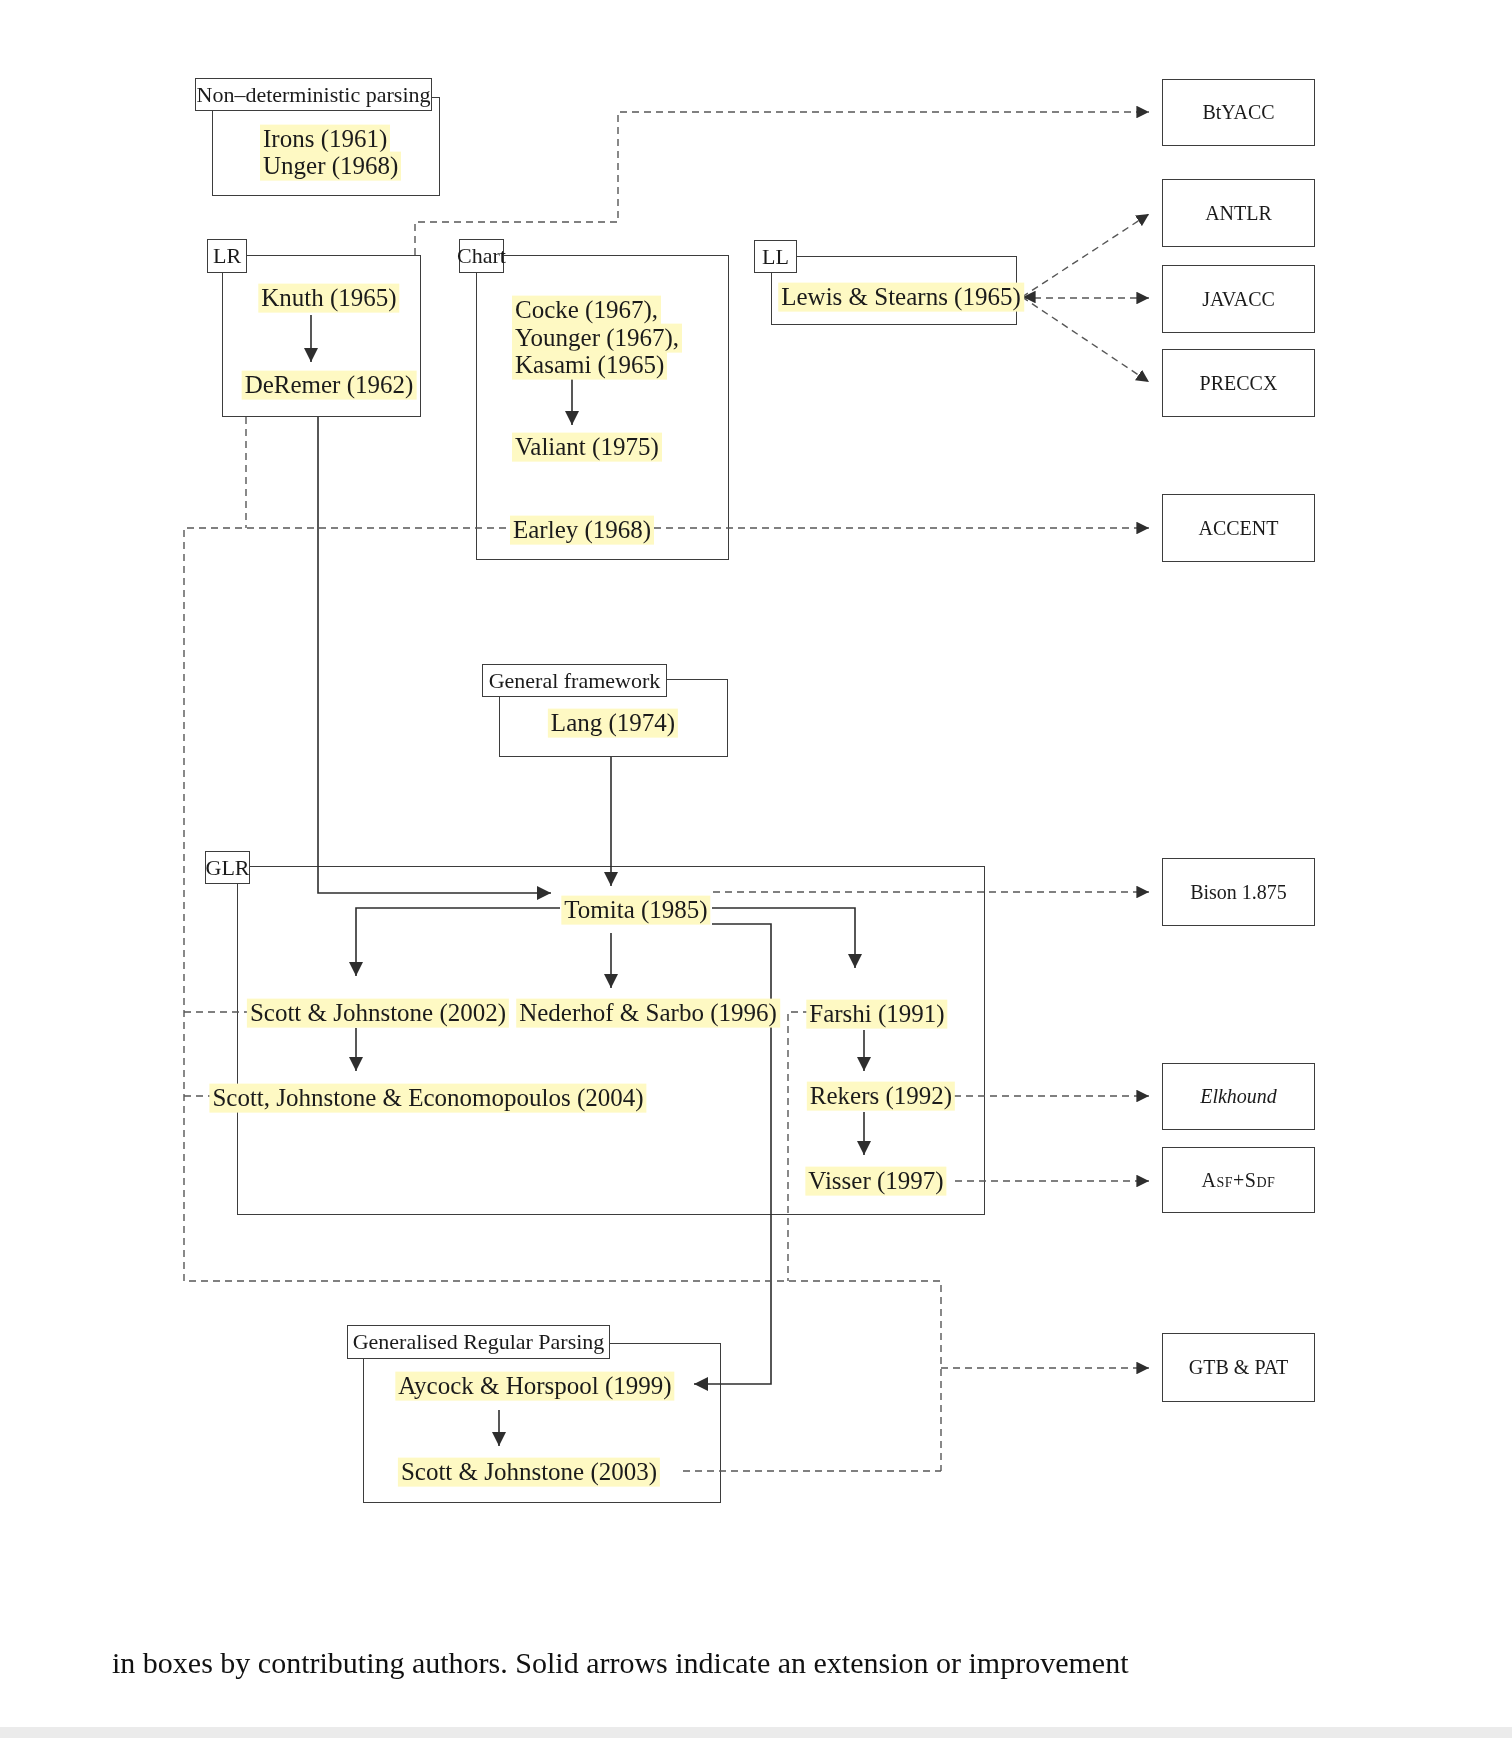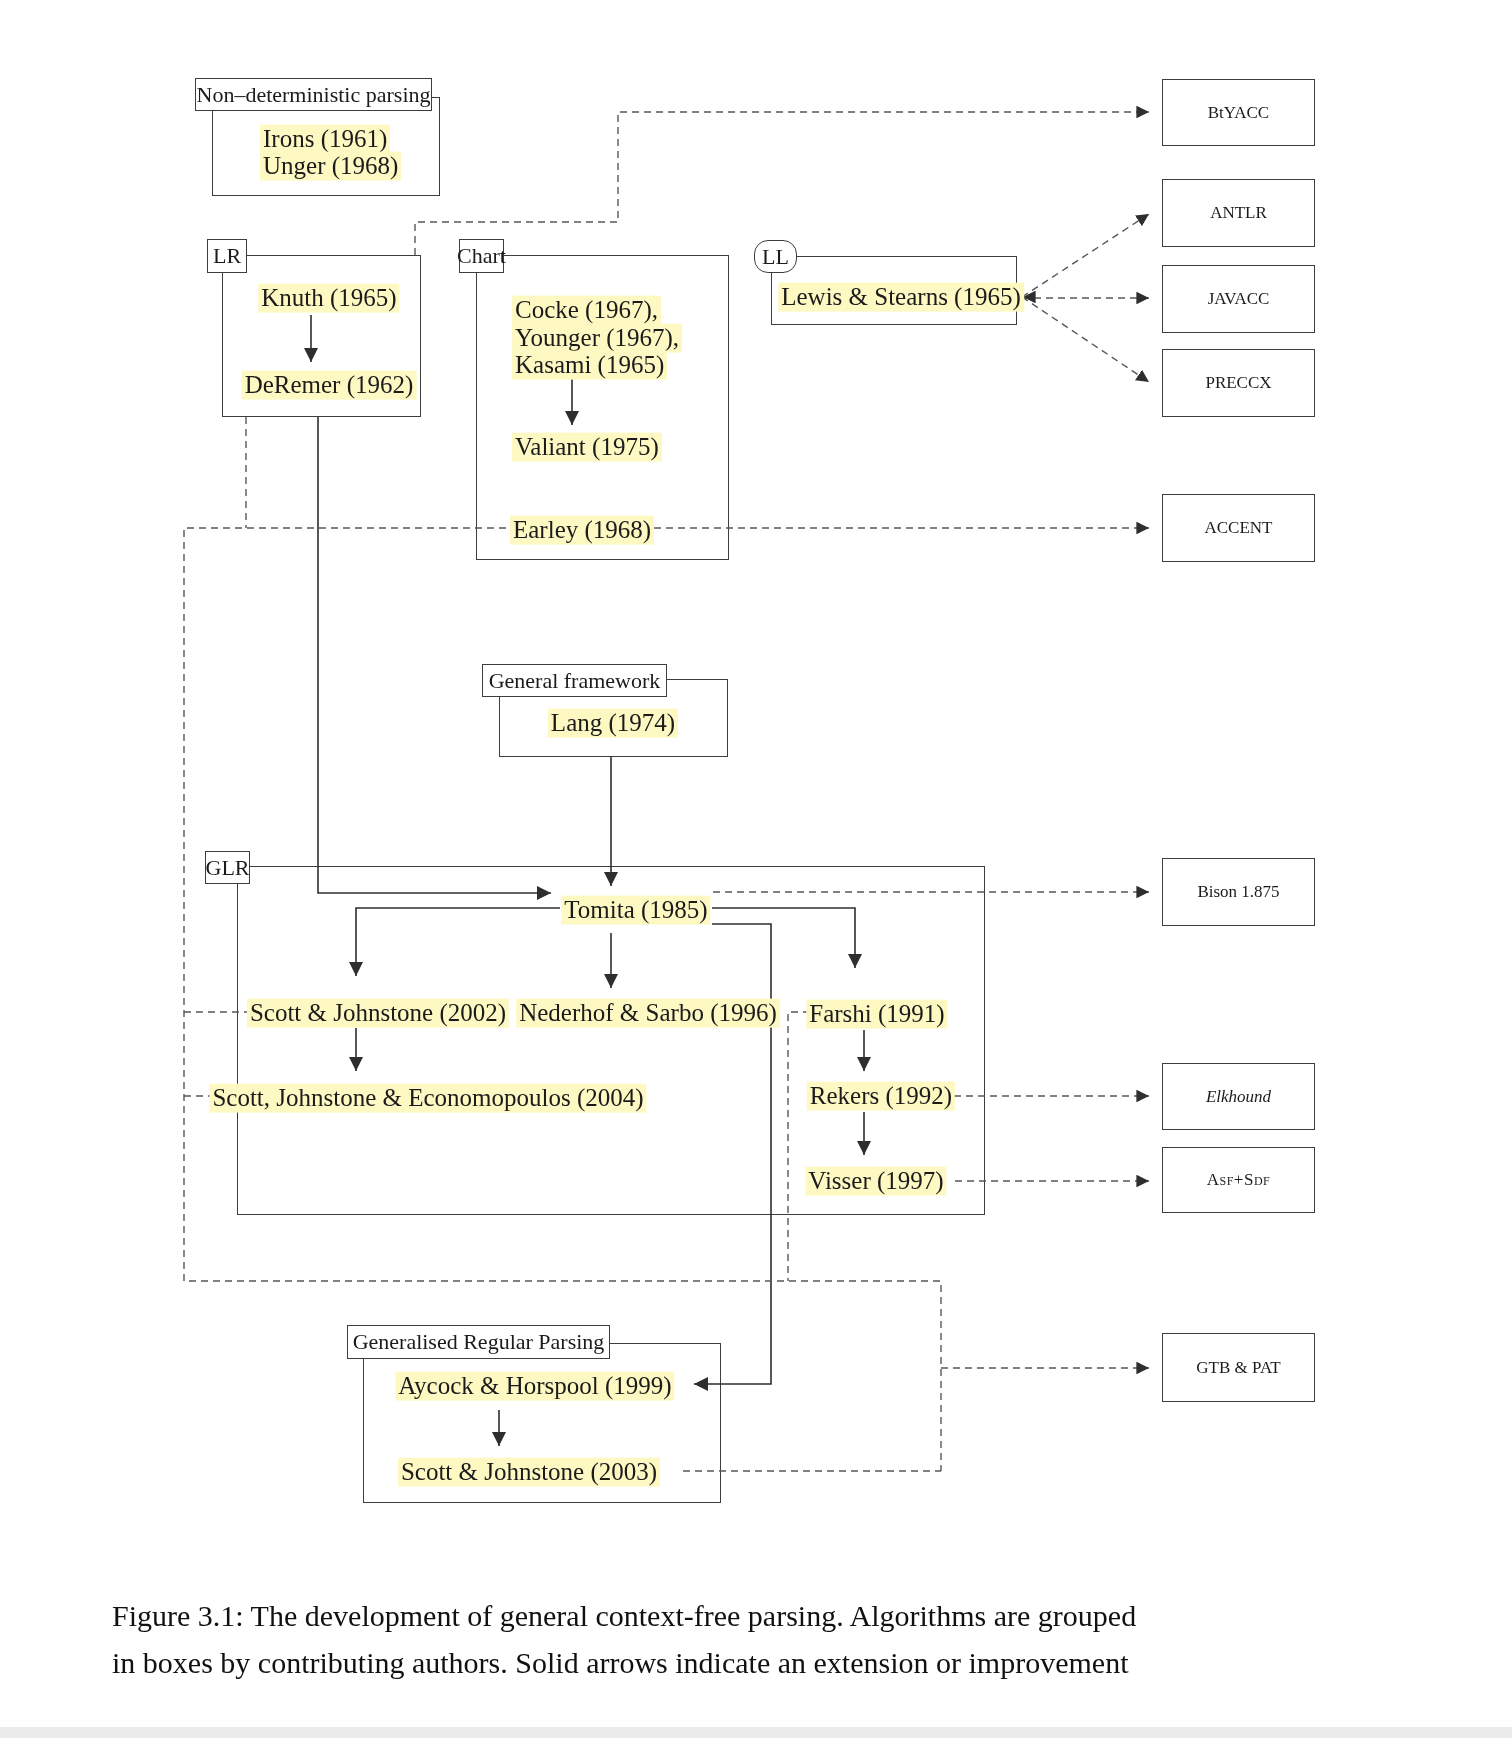--- a/index.html
+++ b/index.html
@@ -1,21 +1,21 @@
 <!DOCTYPE html>
 <html><head>
 <meta charset="utf-8">
 <style>
   html,body{margin:0;padding:0;background:#ffffff;}
   .page{position:relative;width:1512px;height:1738px;background:#ffffff;overflow:hidden;
         font-family:"Liberation Serif", serif;color:#1b1b1b;}
   .box{position:absolute;border:1.6px solid #3d3d3d;background:#ffffff;box-sizing:border-box;z-index:1;}
   .implbox{position:absolute;border:1.6px solid #3d3d3d;background:#ffffff;box-sizing:border-box;z-index:1;
            display:flex;align-items:center;justify-content:center;}
-  .implbox span{font-size:17px;white-space:nowrap;}
+  .implbox span{font-size:20px;white-space:nowrap;}
   .smallcaps{font-variant:small-caps;letter-spacing:.5px;}
   svg.wires{position:absolute;left:0;top:0;z-index:2;pointer-events:none;}
   .labelbox{position:absolute;border:1.6px solid #3d3d3d;background:#ffffff;box-sizing:border-box;z-index:3;
             display:flex;align-items:center;justify-content:center;font-size:22px;white-space:nowrap;padding:0 4px;}
   .t{position:absolute;z-index:3;font-size:25px;white-space:nowrap;background:#fef9c3;padding:0 3px;
      transform:translate(-50%,-50%);line-height:1.15;}
   .tl{transform:translate(0,-50%);}
   .caption{position:absolute;z-index:3;font-size:30px;white-space:nowrap;transform:translate(0,-50%);color:#111;}
   .bottom-edge{position:absolute;left:0;top:1727px;width:1512px;height:11px;background:#ebebeb;z-index:0;}
 </style>
@@ -96,21 +96,21 @@
       <path d="M683 1471 H941"></path>
       <path d="M713 892 H1149" marker-end="url(#ah)"></path>
       <path d="M954 1096 H1149" marker-end="url(#ah)"></path>
       <path d="M955 1181 H1149" marker-end="url(#ah)"></path>
     </g>
   </svg>
 
   <div class="labelbox" style="left:195px;top:78px;width:237px;height:33px;">Non–deterministic parsing</div>
   <div class="labelbox" style="left:207px;top:239px;width:40px;height:34px;">LR</div>
   <div class="labelbox" style="left:459px;top:239px;width:45px;height:34px;">Chart</div>
-  <div class="labelbox" style="left:754px;top:240px;width:43px;height:33px;border-radius:14px;">LL</div>
+  <div class="labelbox" style="left:754px;top:240px;width:43px;height:33px;">LL</div>
   <div class="labelbox" style="left:482px;top:664px;width:185px;height:33px;">General framework</div>
   <div class="labelbox" style="left:205px;top:851px;width:45px;height:33px;">GLR</div>
   <div class="labelbox" style="left:347px;top:1325px;width:263px;height:34px;">Generalised Regular Parsing</div>
 
   <div class="t tl" style="left:260px;top:139px;">Irons (1961)</div>
   <div class="t tl" style="left:260px;top:166px;">Unger (1968)</div>
   <div class="t" style="left:329px;top:298px;">Knuth (1965)</div>
   <div class="t" style="left:329px;top:385px;">DeRemer (1962)</div>
   <div class="t tl" style="left:512px;top:310px;">Cocke (1967),</div>
   <div class="t tl" style="left:512px;top:338px;">Younger (1967),</div>
@@ -122,17 +122,16 @@
   <div class="t" style="left:636px;top:910px;">Tomita (1985)</div>
   <div class="t" style="left:378px;top:1013px;">Scott &amp; Johnstone (2002)</div>
   <div class="t" style="left:648px;top:1013px;">Nederhof &amp; Sarbo (1996)</div>
   <div class="t" style="left:877px;top:1014px;">Farshi (1991)</div>
   <div class="t" style="left:428px;top:1098px;">Scott, Johnstone &amp; Economopoulos (2004)</div>
   <div class="t" style="left:881px;top:1096px;">Rekers (1992)</div>
   <div class="t" style="left:876px;top:1181px;">Visser (1997)</div>
   <div class="t" style="left:535px;top:1386px;">Aycock &amp; Horspool (1999)</div>
   <div class="t" style="left:529px;top:1472px;">Scott &amp; Johnstone (2003)</div>
 
-  <div class="caption" style="left:112px;top:1616px;">Figure 3.1: The development of general context-free parsing.  Algorithms are grouped</div>
   <div class="caption" style="left:112px;top:1663px;">in boxes by contributing authors.  Solid arrows indicate an extension or improvement</div>
 
   <div class="bottom-edge"></div>
 </div>
 
 </body></html>

